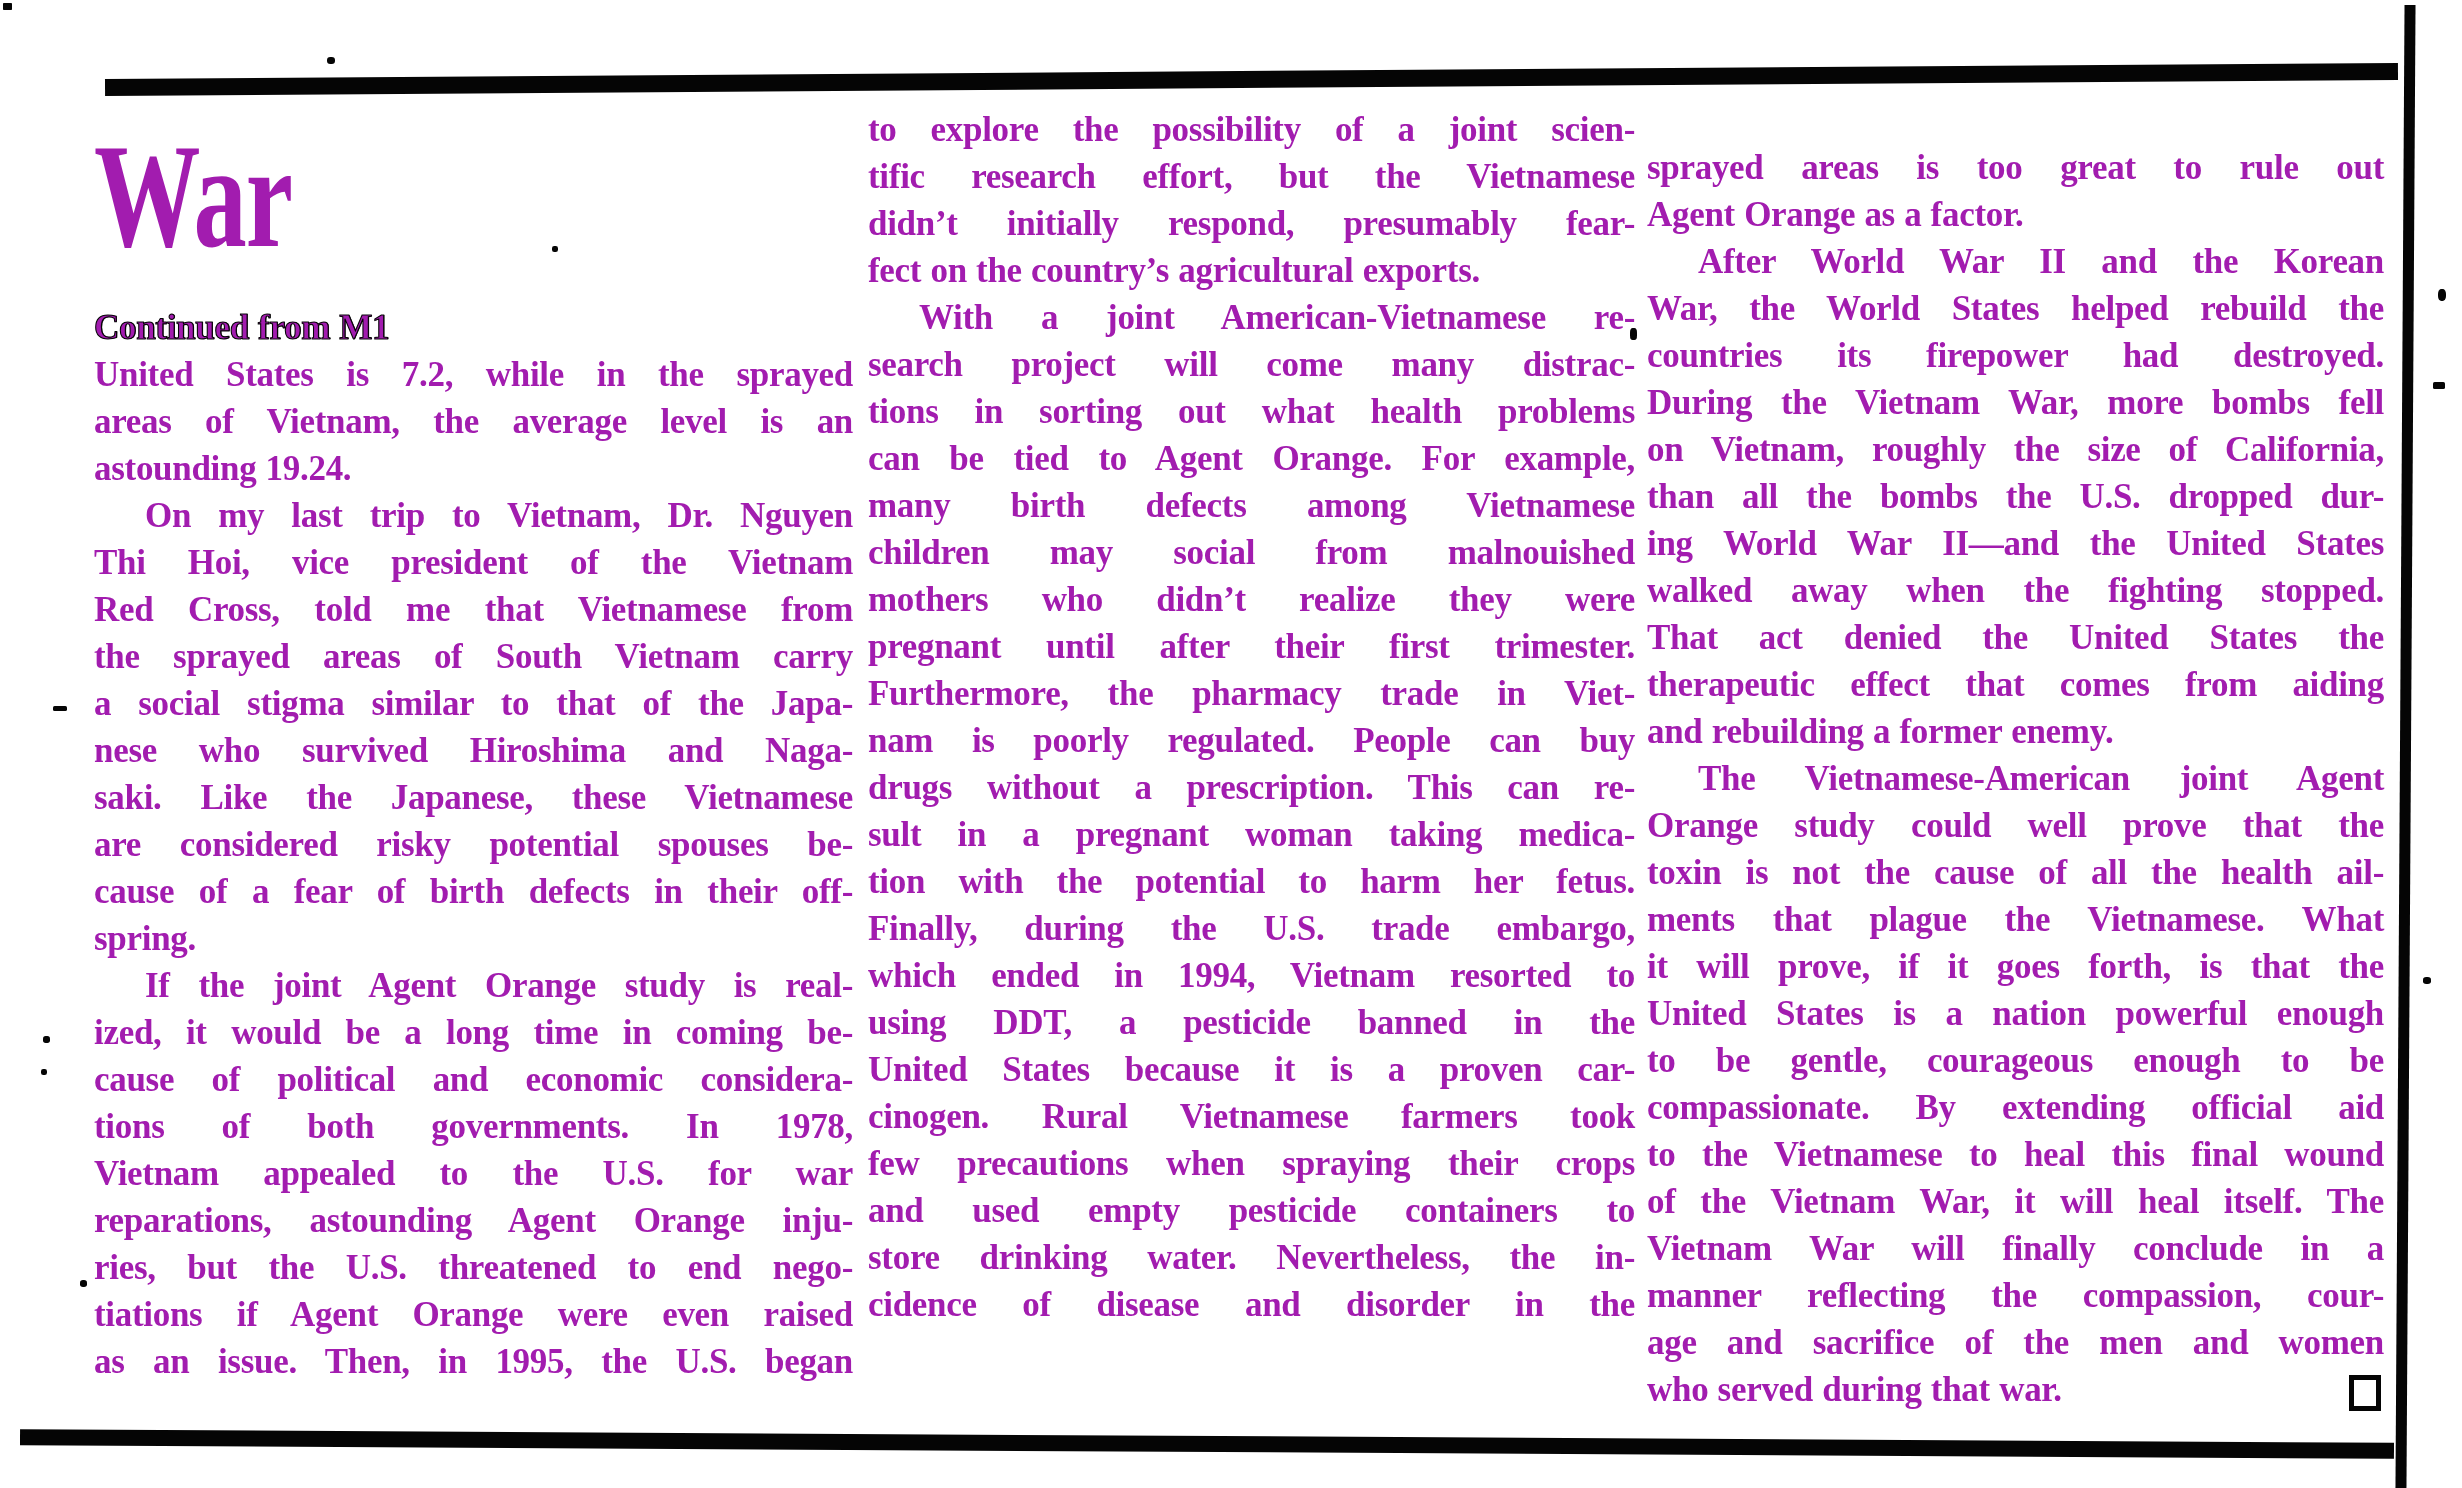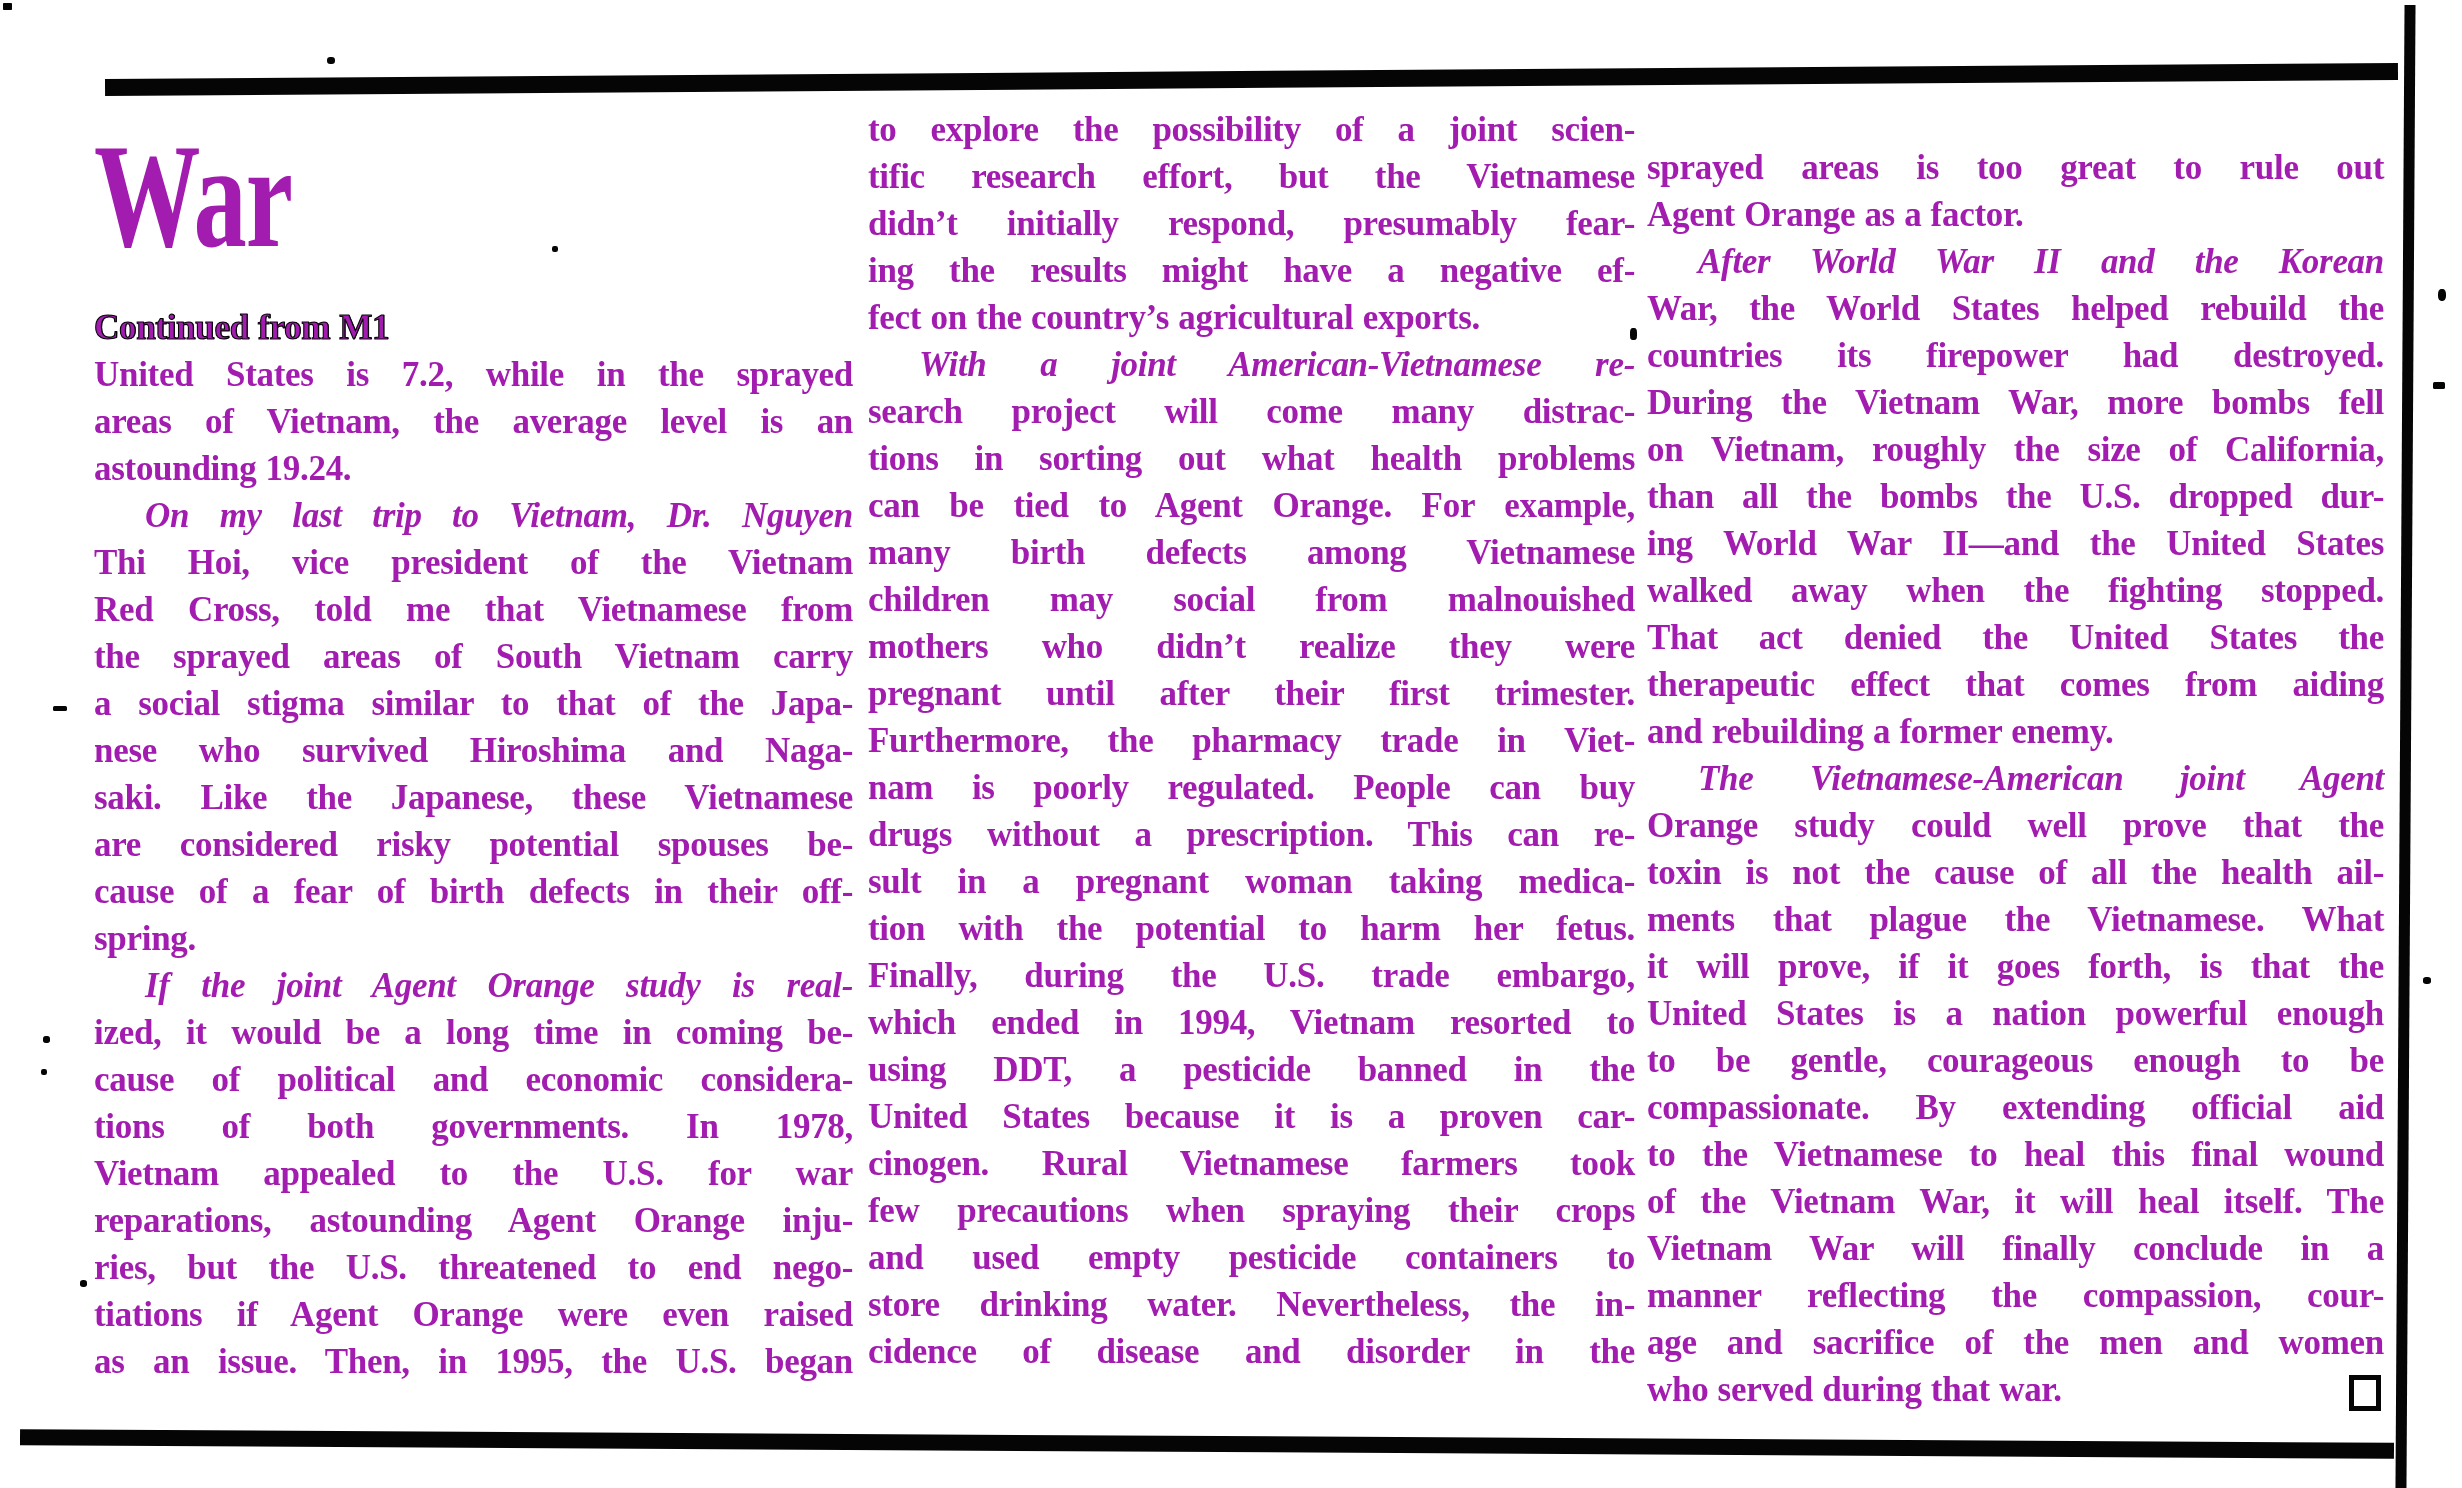--- a/index.html
+++ b/index.html
@@ -32,21 +32,21 @@
     font-weight:bold;letter-spacing:-1.6px;
     transform:scaleX(0.72);transform-origin:left top;
     white-space:nowrap;
   }
   .continued{
     margin-top:34px;
     -webkit-text-stroke:1.1px #050505;
     text-shadow:0.7px 0 0 #050505;
   }
   .line{text-align:justify;text-align-last:justify;}
-  .line.indent{text-indent:51px;font-style:italic;}
+  .line.indent{text-indent:51px;}
   .line.nojust{text-align-last:left;}
   .line.endline{display:flex;justify-content:space-between;align-items:center;}
   .endbox{
     display:inline-block;width:21.3px;height:26px;
     border:5.7px solid #050505;margin-top:7.4px;margin-right:3.3px;
     flex:0 0 auto;
   }
   
   .speck{position:absolute;background:#050505;border-radius:40%;}
   .s1{left:327px;top:57px;width:8.2px;height:7.4px;}
@@ -104,21 +104,20 @@
         </div>
       </div>
   </div>
 
   <div class="col col2">
     <div>
         <div class="para">
           <div class="line">to explore the possibility of a joint scien-</div>
           <div class="line">tific research effort, but the Vietnamese</div>
           <div class="line">didn’t initially respond, presumably fear-</div>
-          <div class="line">ing the results might have a negative ef-</div>
           <div class="line nojust">fect on the country’s agricultural exports.</div>
         </div>
         <div class="para">
           <div class="line indent">With a joint American-Vietnamese re-</div>
           <div class="line">search project will come many distrac-</div>
           <div class="line">tions in sorting out what health problems</div>
           <div class="line">can be tied to Agent Orange. For example,</div>
           <div class="line">many birth defects among Vietnamese</div>
           <div class="line">children may social from malnouished</div>
           <div class="line">mothers who didn’t realize they were</div>

